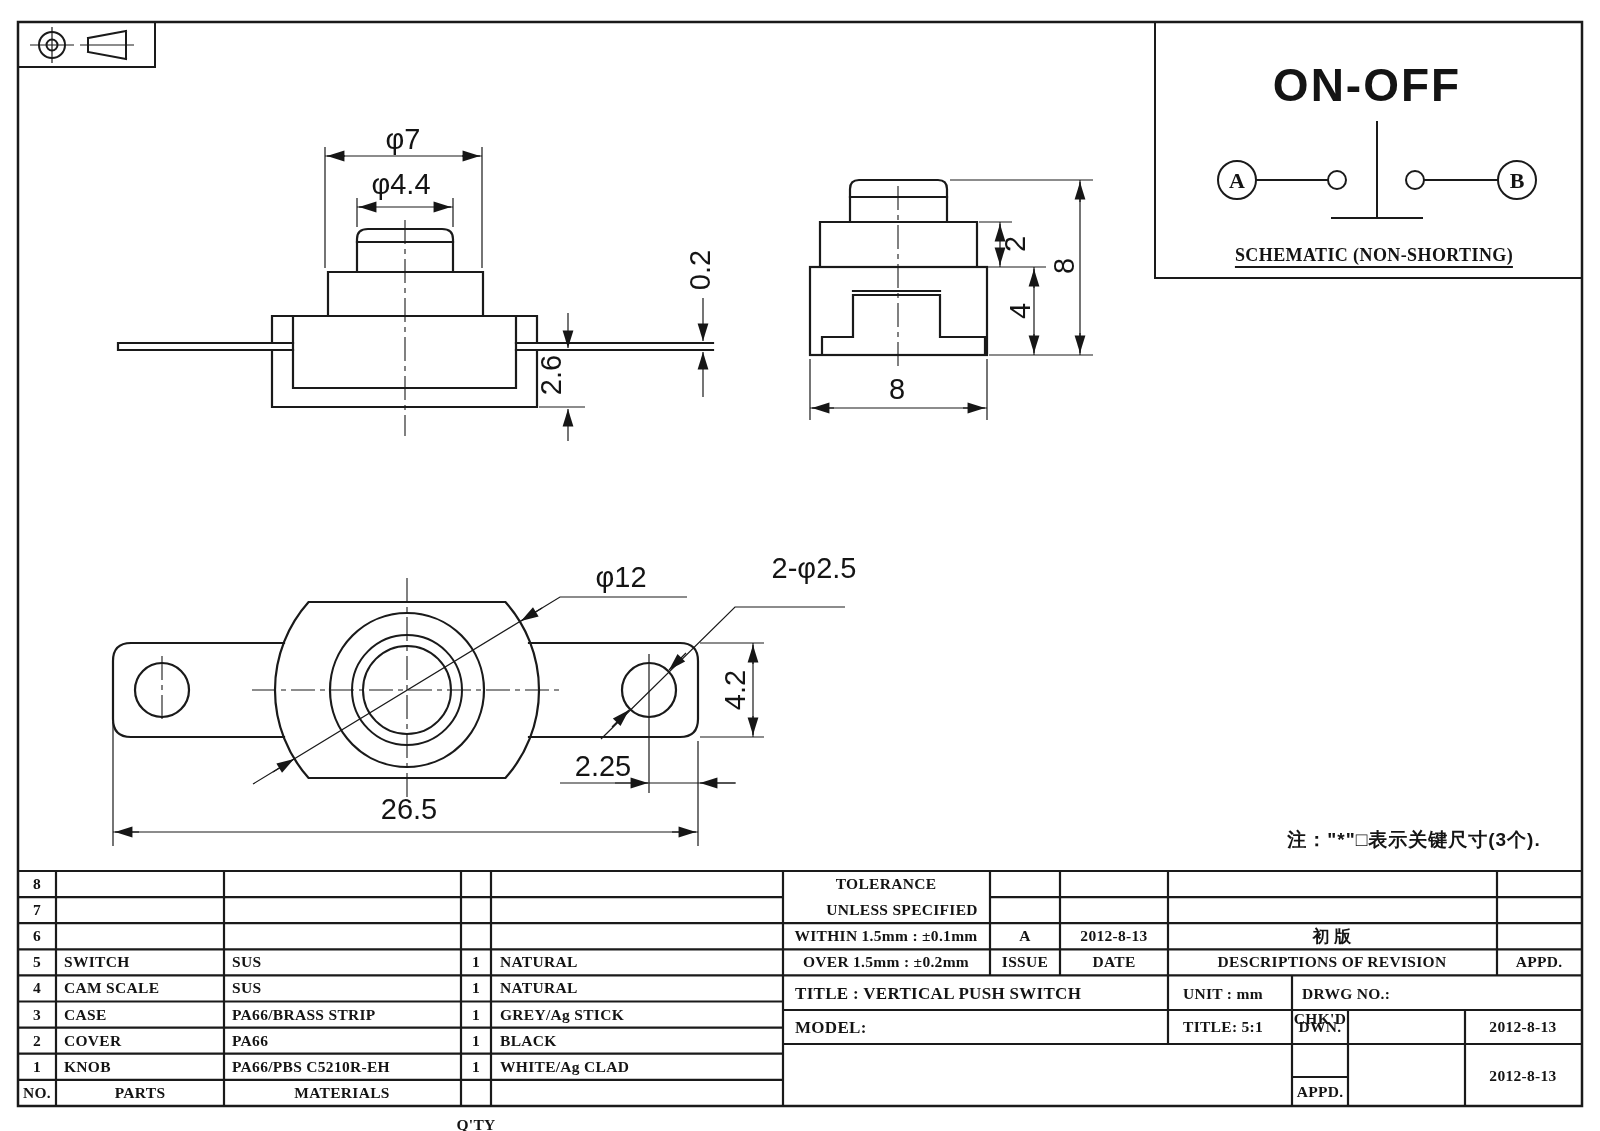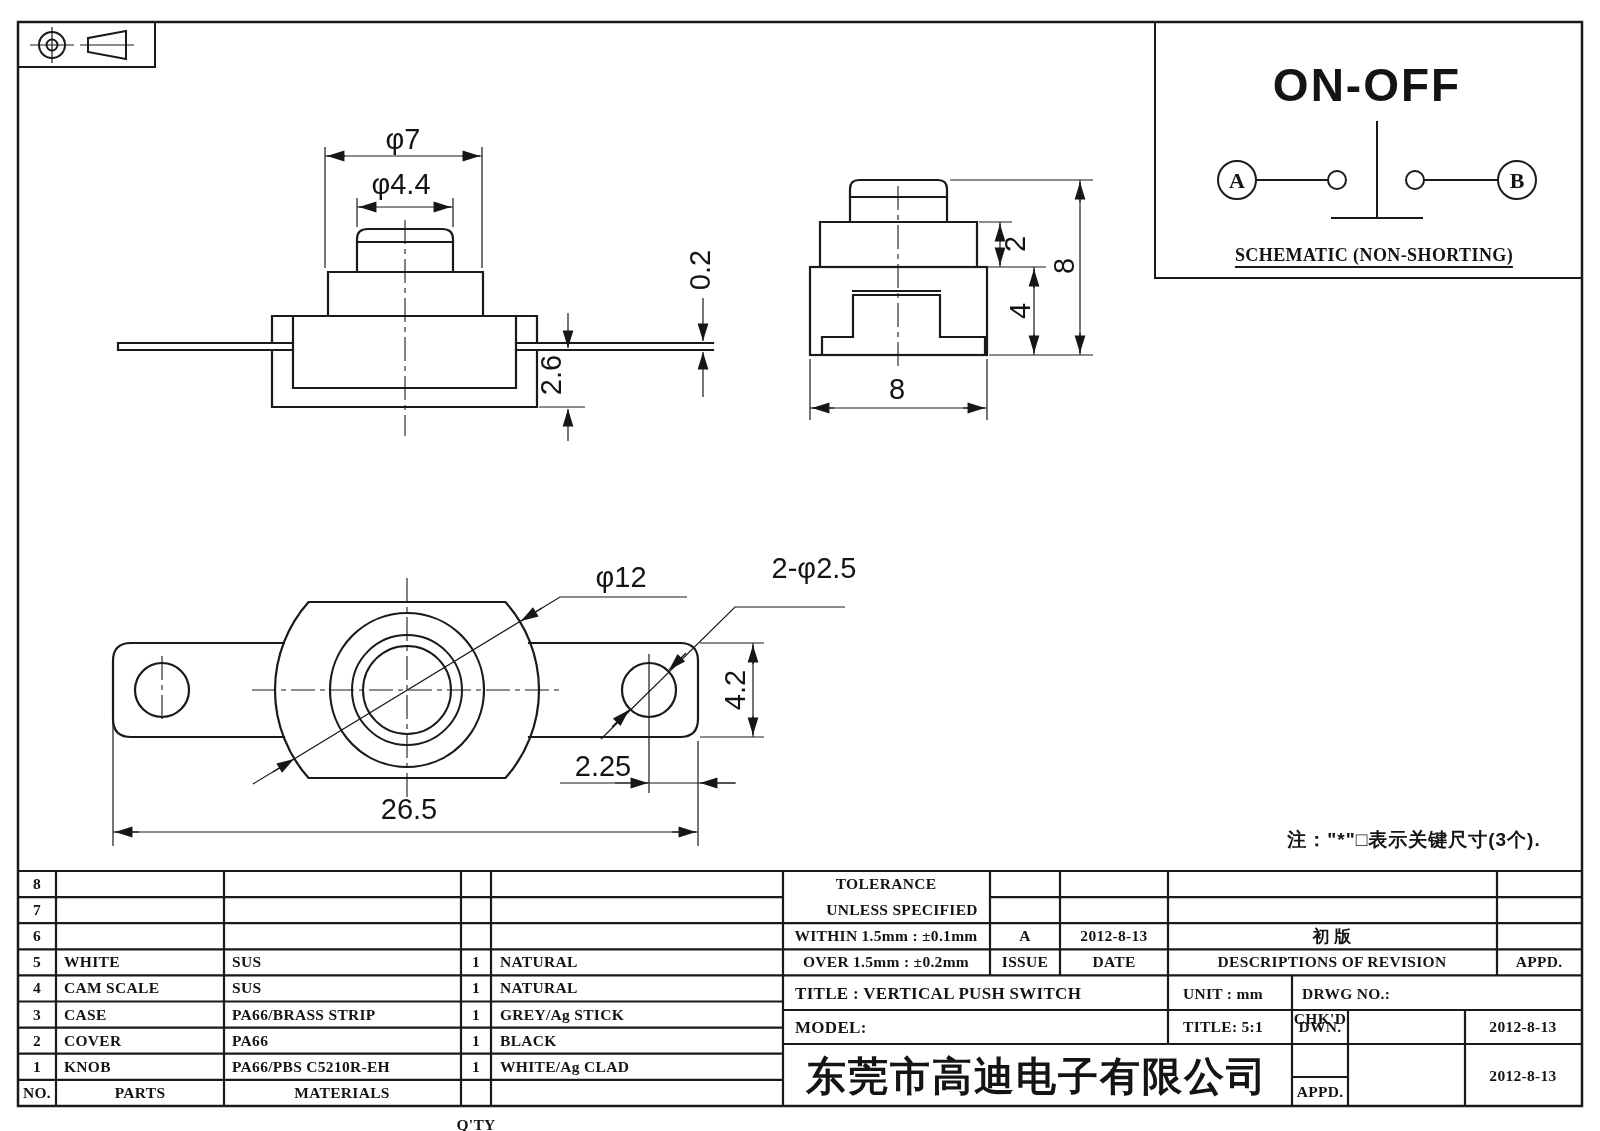--- a/index.html
+++ b/index.html
@@ -167,21 +167,21 @@
 
   <div class="t tb" style="left:37px;top:884px;">8</div>
   <div class="t tb" style="left:37px;top:910px;">7</div>
   <div class="t tb" style="left:37px;top:936px;">6</div>
   <div class="t tb" style="left:37px;top:962px;">5</div>
   <div class="t tb" style="left:37px;top:988px;">4</div>
   <div class="t tb" style="left:37px;top:1015px;">3</div>
   <div class="t tb" style="left:37px;top:1041px;">2</div>
   <div class="t tb" style="left:37px;top:1067px;">1</div>
 
-  <div class="t tb lft" style="left:64px;top:962px;">WHITE</div>
+  <div class="t tb lft" style="left:64px;top:962px;">SWITCH</div>
   <div class="t tb lft" style="left:64px;top:988px;">CAM SCALE</div>
   <div class="t tb lft" style="left:64px;top:1015px;">CASE</div>
   <div class="t tb lft" style="left:64px;top:1041px;">COVER</div>
   <div class="t tb lft" style="left:64px;top:1067px;">KNOB</div>
 
   <div class="t tb lft" style="left:232px;top:962px;">SUS</div>
   <div class="t tb lft" style="left:232px;top:988px;">SUS</div>
   <div class="t tb lft" style="left:232px;top:1015px;">PA66/BRASS STRIP</div>
   <div class="t tb lft" style="left:232px;top:1041px;">PA66</div>
   <div class="t tb lft" style="left:232px;top:1067px;">PA66/PBS C5210R-EH</div>
@@ -218,15 +218,14 @@
   <div class="t tb17 lft" style="left:795px;top:993px;">TITLE :  VERTICAL PUSH SWITCH</div>
   <div class="t tb lft" style="left:1183px;top:994px;font-family:Liberation Serif, serif;">UNIT :  mm</div>
   <div class="t tb lft" style="left:1302px;top:994px;">DRWG NO.:</div>
   <div class="t tb17 lft" style="left:795px;top:1027px;">MODEL:</div>
   <div class="t tb lft" style="left:1183px;top:1027px;">TITLE:  5:1</div>
   <div class="t tb" style="left:1320px;top:1027px;">DWN.</div>
   <div class="t tb" style="left:1320px;top:1019px;text-align:center;">CHK'D</div>
   <div class="t tb" style="left:1320px;top:1092px;">APPD.</div>
   <div class="t tb" style="left:1523px;top:1027px;">2012-8-13</div>
   <div class="t tb" style="left:1523px;top:1076px;">2012-8-13</div>
-  <div class="t company" style="left:1037px;top:1076px;">东莞市高迪电子有限公司</div>
 
 </div>
 
 </body></html>

